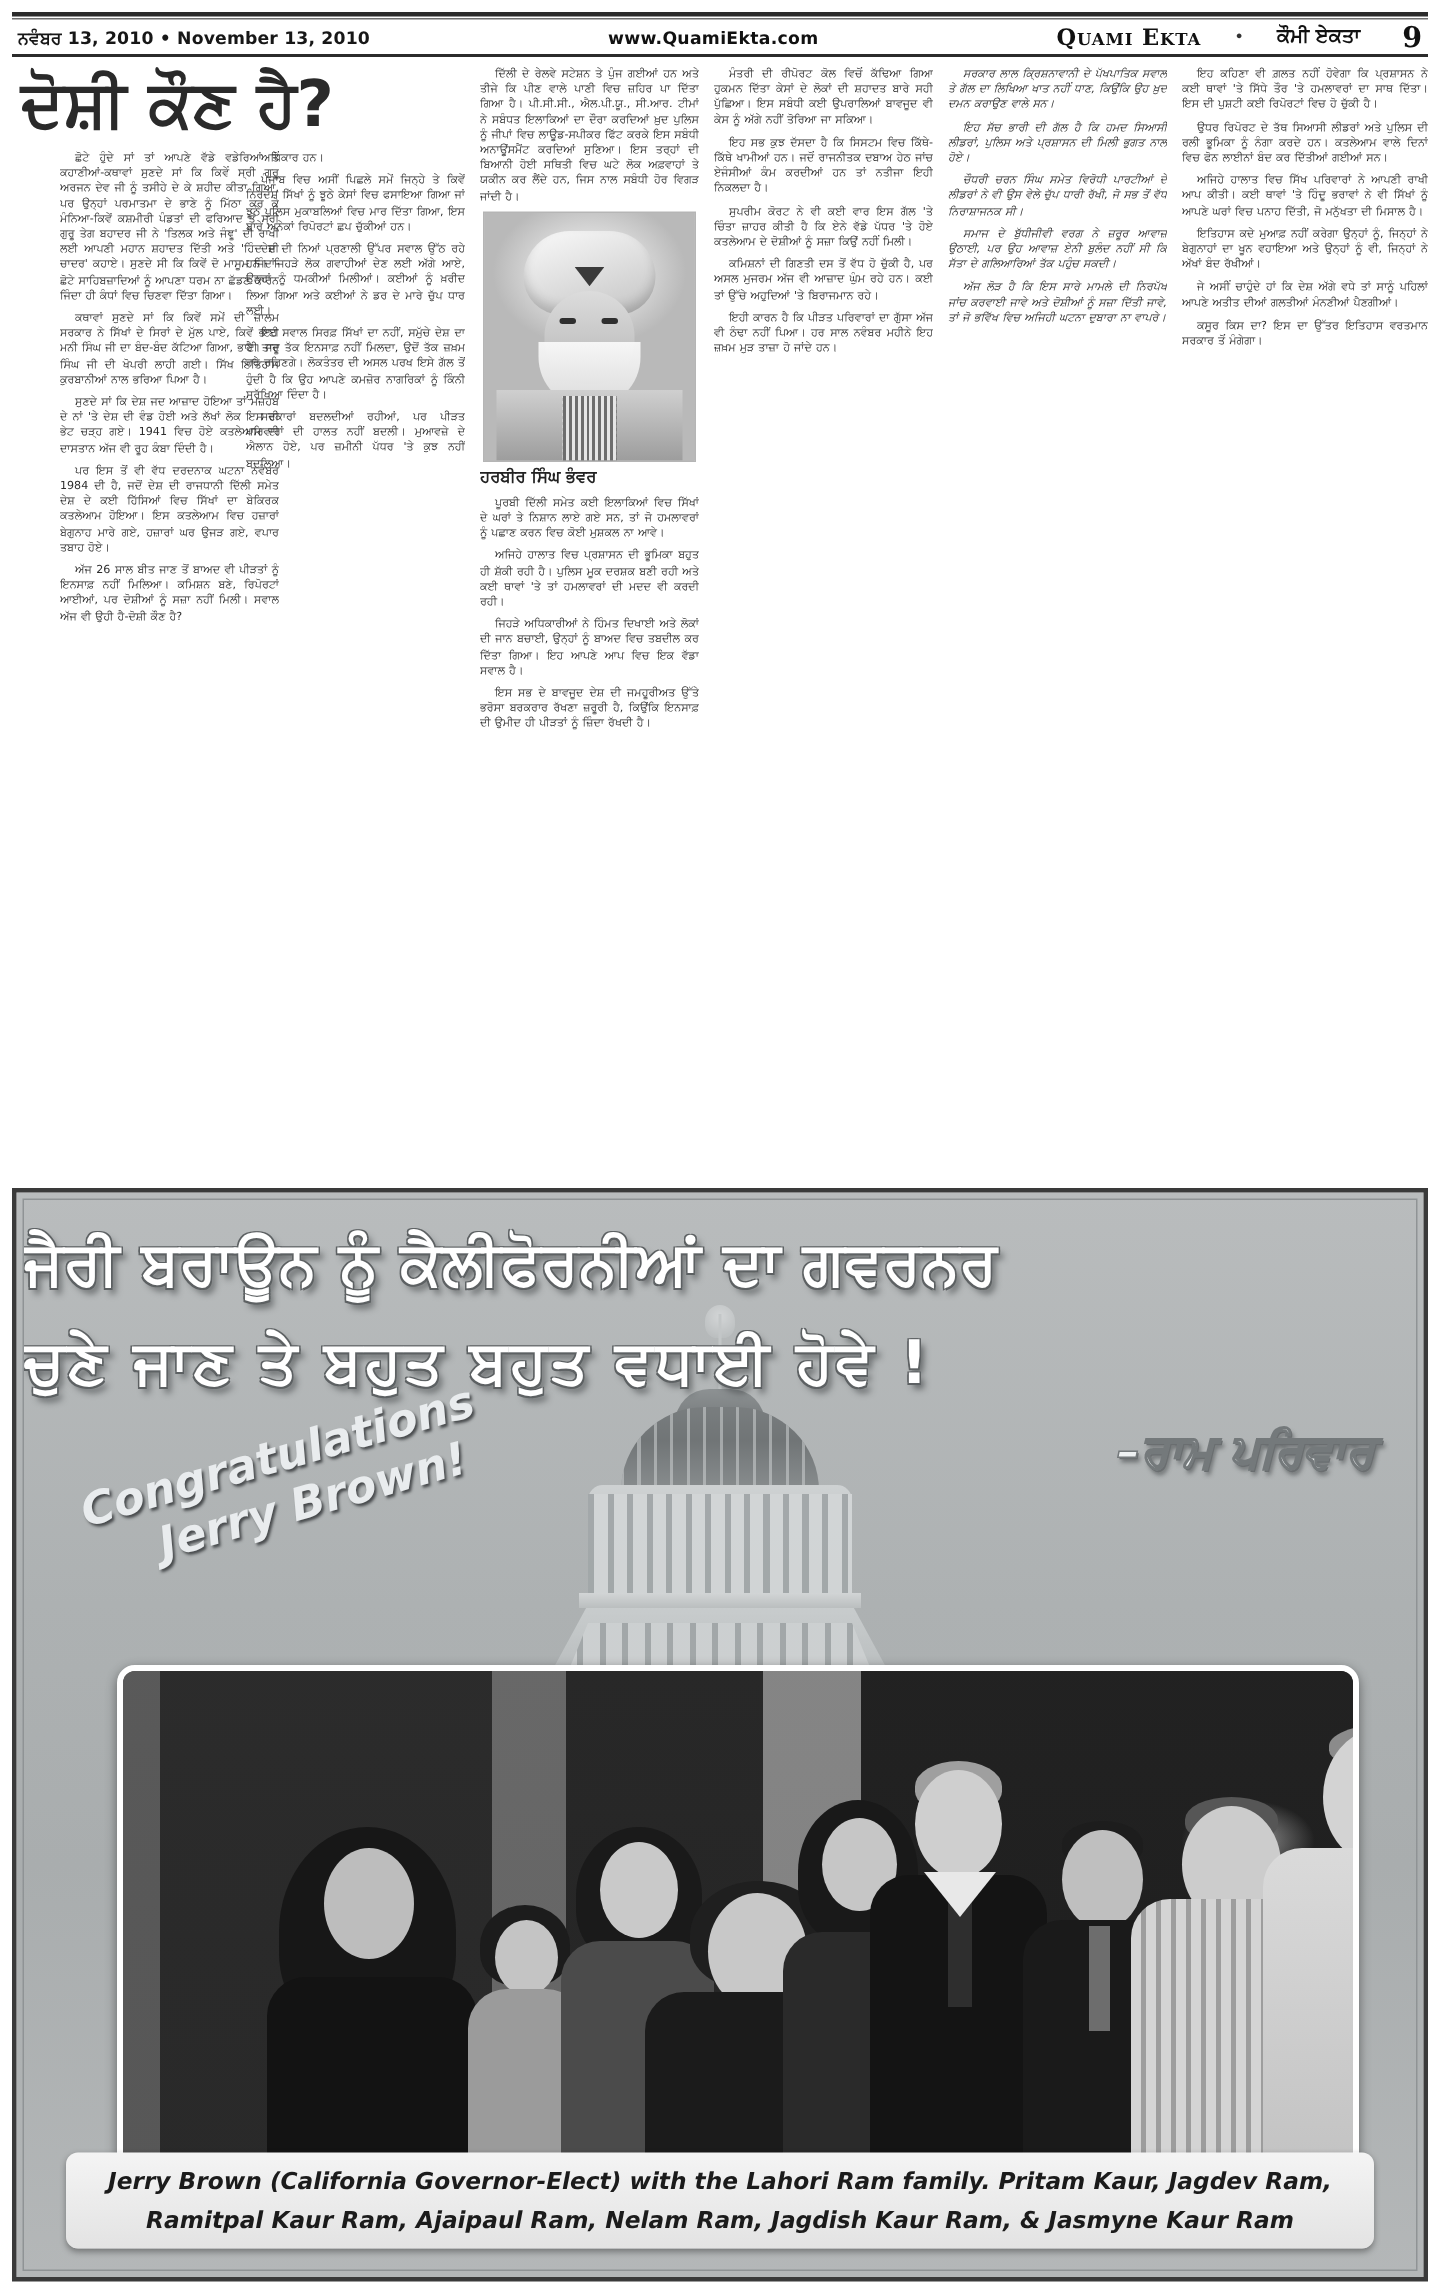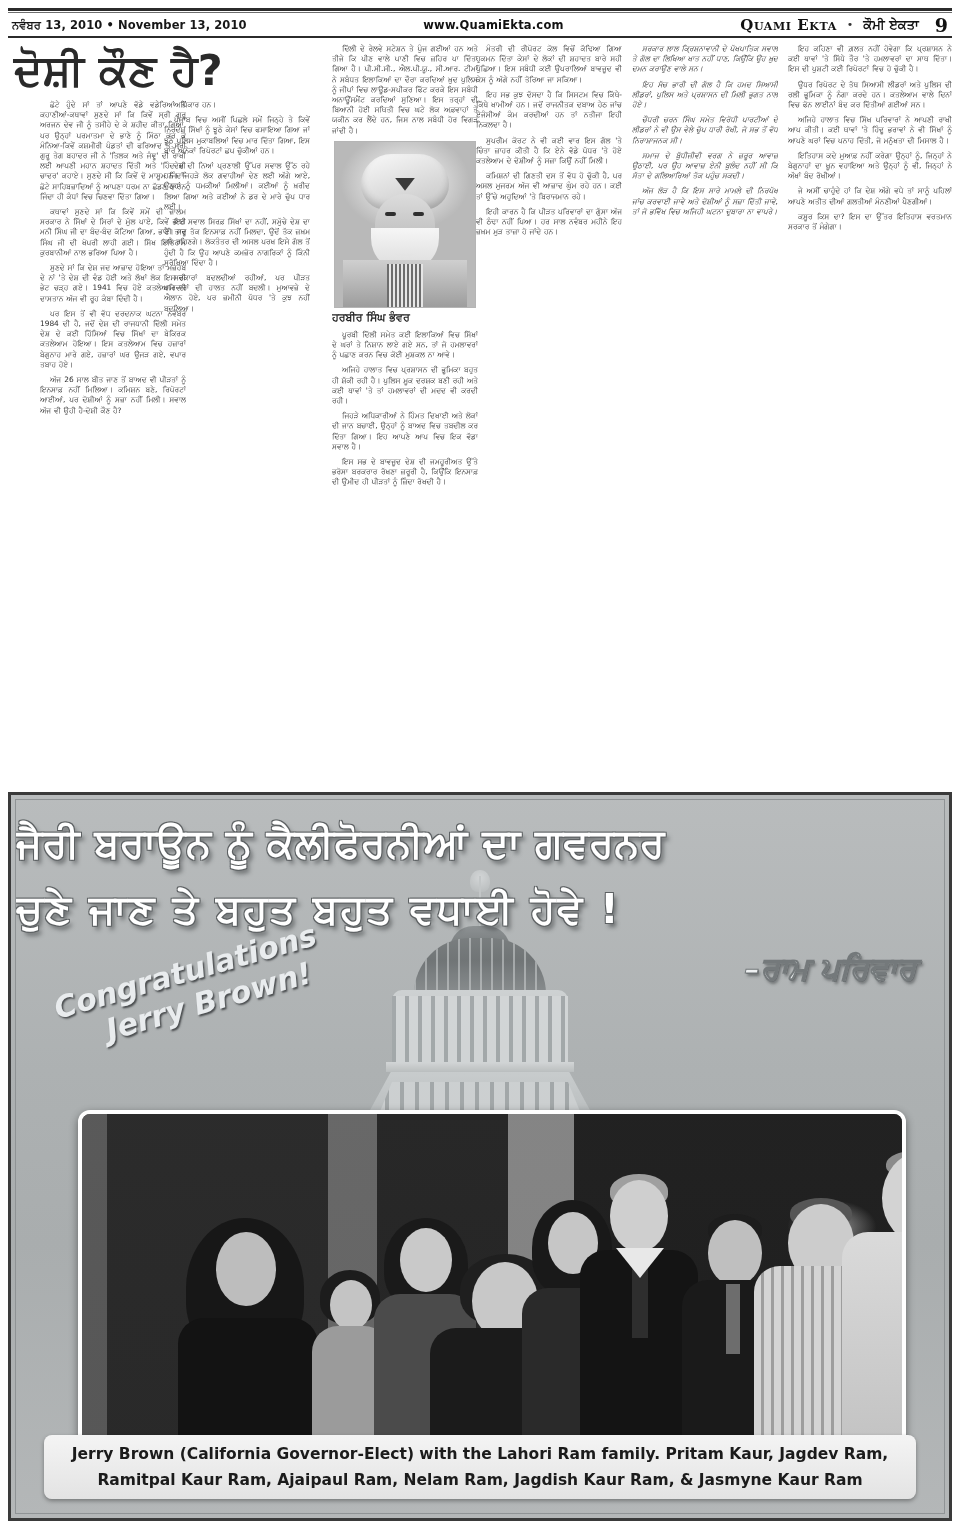--- a/index.html
+++ b/index.html
@@ -13,39 +13,39 @@
   .page{width:960px;height:1529px;position:relative;background:#fff;}
 
   
   .masthead{position:absolute;left:8px;top:8px;width:944px;height:30px;}
   .rule-top{position:absolute;left:0;top:0;width:944px;height:3px;background:#2b2b2b;}
   .rule-mid{position:absolute;left:0;top:4px;width:944px;height:1px;background:#6e6e6e;}
   .rule-bot{position:absolute;left:0;top:28px;width:944px;height:2px;background:#2b2b2b;}
   .mh-row{position:absolute;left:0;top:6px;width:944px;height:21px;display:flex;align-items:center;}
   .mh-date{font-size:11.5px;font-weight:bold;color:#171717;letter-spacing:.1px;padding-left:4px;white-space:nowrap;}
   .mh-site{flex:1;text-align:center;font-size:11.5px;font-weight:bold;color:#111;letter-spacing:.2px;}
-  .mh-right{display:flex;align-items:center;gap:10px;padding-right:4px;white-space:nowrap;justify-content:center;}
+  .mh-right{display:flex;align-items:center;gap:22px;padding-right:4px;white-space:nowrap;justify-content:center;}
   .mh-brand{font-size:15px;font-weight:bold;color:#111;font-family:"DejaVu Serif","Liberation Serif",serif;
             font-variant:small-caps;letter-spacing:.6px;}
   .mh-dot{font-size:11px;color:#333;}
   .mh-brand-pa{font-size:13px;font-weight:bold;color:#111;}
   .mh-page{font-size:19px;font-weight:bold;color:#111;font-family:"DejaVu Serif","Liberation Serif",serif;padding-left:6px;}
 
   
   .headline{
     position:absolute;left:14px;top:44px;width:300px;height:52px;
     font-size:43px;font-weight:bold;color:#2a2a2a;line-height:52px;white-space:nowrap;
   }
 
   
   .cols{position:absolute;left:8px;top:44px;width:944px;height:748px;}
   .col{position:absolute;top:0;width:146px;height:748px;overflow:hidden;}
   .col.c1{left:0;margin-left:32px;}
   .col.c2{left:156px;}
-  .col.c3{left:312px;margin-left:12px;}
+  .col.c3{left:312px;}
   .col.c4{left:468px;}
   .col.c5{left:624px;font-style:italic;}
   .col.c6{left:780px;width:164px;}
   .col.c1 .para:first-child,.col.c2 .para:first-child{margin-top:0;}
   .spacer-hl{height:56px;}
   .para{
     font-size:7.4px;line-height:10.2px;color:#2d2d2d;text-align:justify;
     margin:0 0 5px 0;text-indent:10px;word-spacing:.4px;
     font-family:"DejaVu Sans","Liberation Sans",sans-serif;
   }
@@ -151,21 +151,21 @@
   .head{position:absolute;border-radius:50%;}
   .torso{position:absolute;bottom:0;border-radius:26px 26px 0 0;}
   .hair{position:absolute;border-radius:50% 50% 40% 40%;}
 
   .cap-bar{
     position:absolute;left:28px;right:28px;bottom:14px;height:64px;
     background:linear-gradient(180deg,#f4f4f4,#e3e3e3);
     border-radius:8px;box-shadow:0 2px 4px rgba(0,0,0,.35);
     display:flex;flex-direction:column;align-items:center;justify-content:center;
   }
-  .cap-line{font-size:15.5px;font-weight:bold;color:#1b1b1b;line-height:26px;white-space:nowrap;text-align:center;}
+  .cap-line{font-size:15.5px;font-weight:bold;font-style:italic;color:#1b1b1b;line-height:26px;white-space:nowrap;text-align:center;}
 </style>
 </head>
 <body>
 
 <div class="page">
 
   <div class="masthead">
     <div class="rule-top"></div>
     <div class="rule-mid"></div>
     <div class="mh-row">

